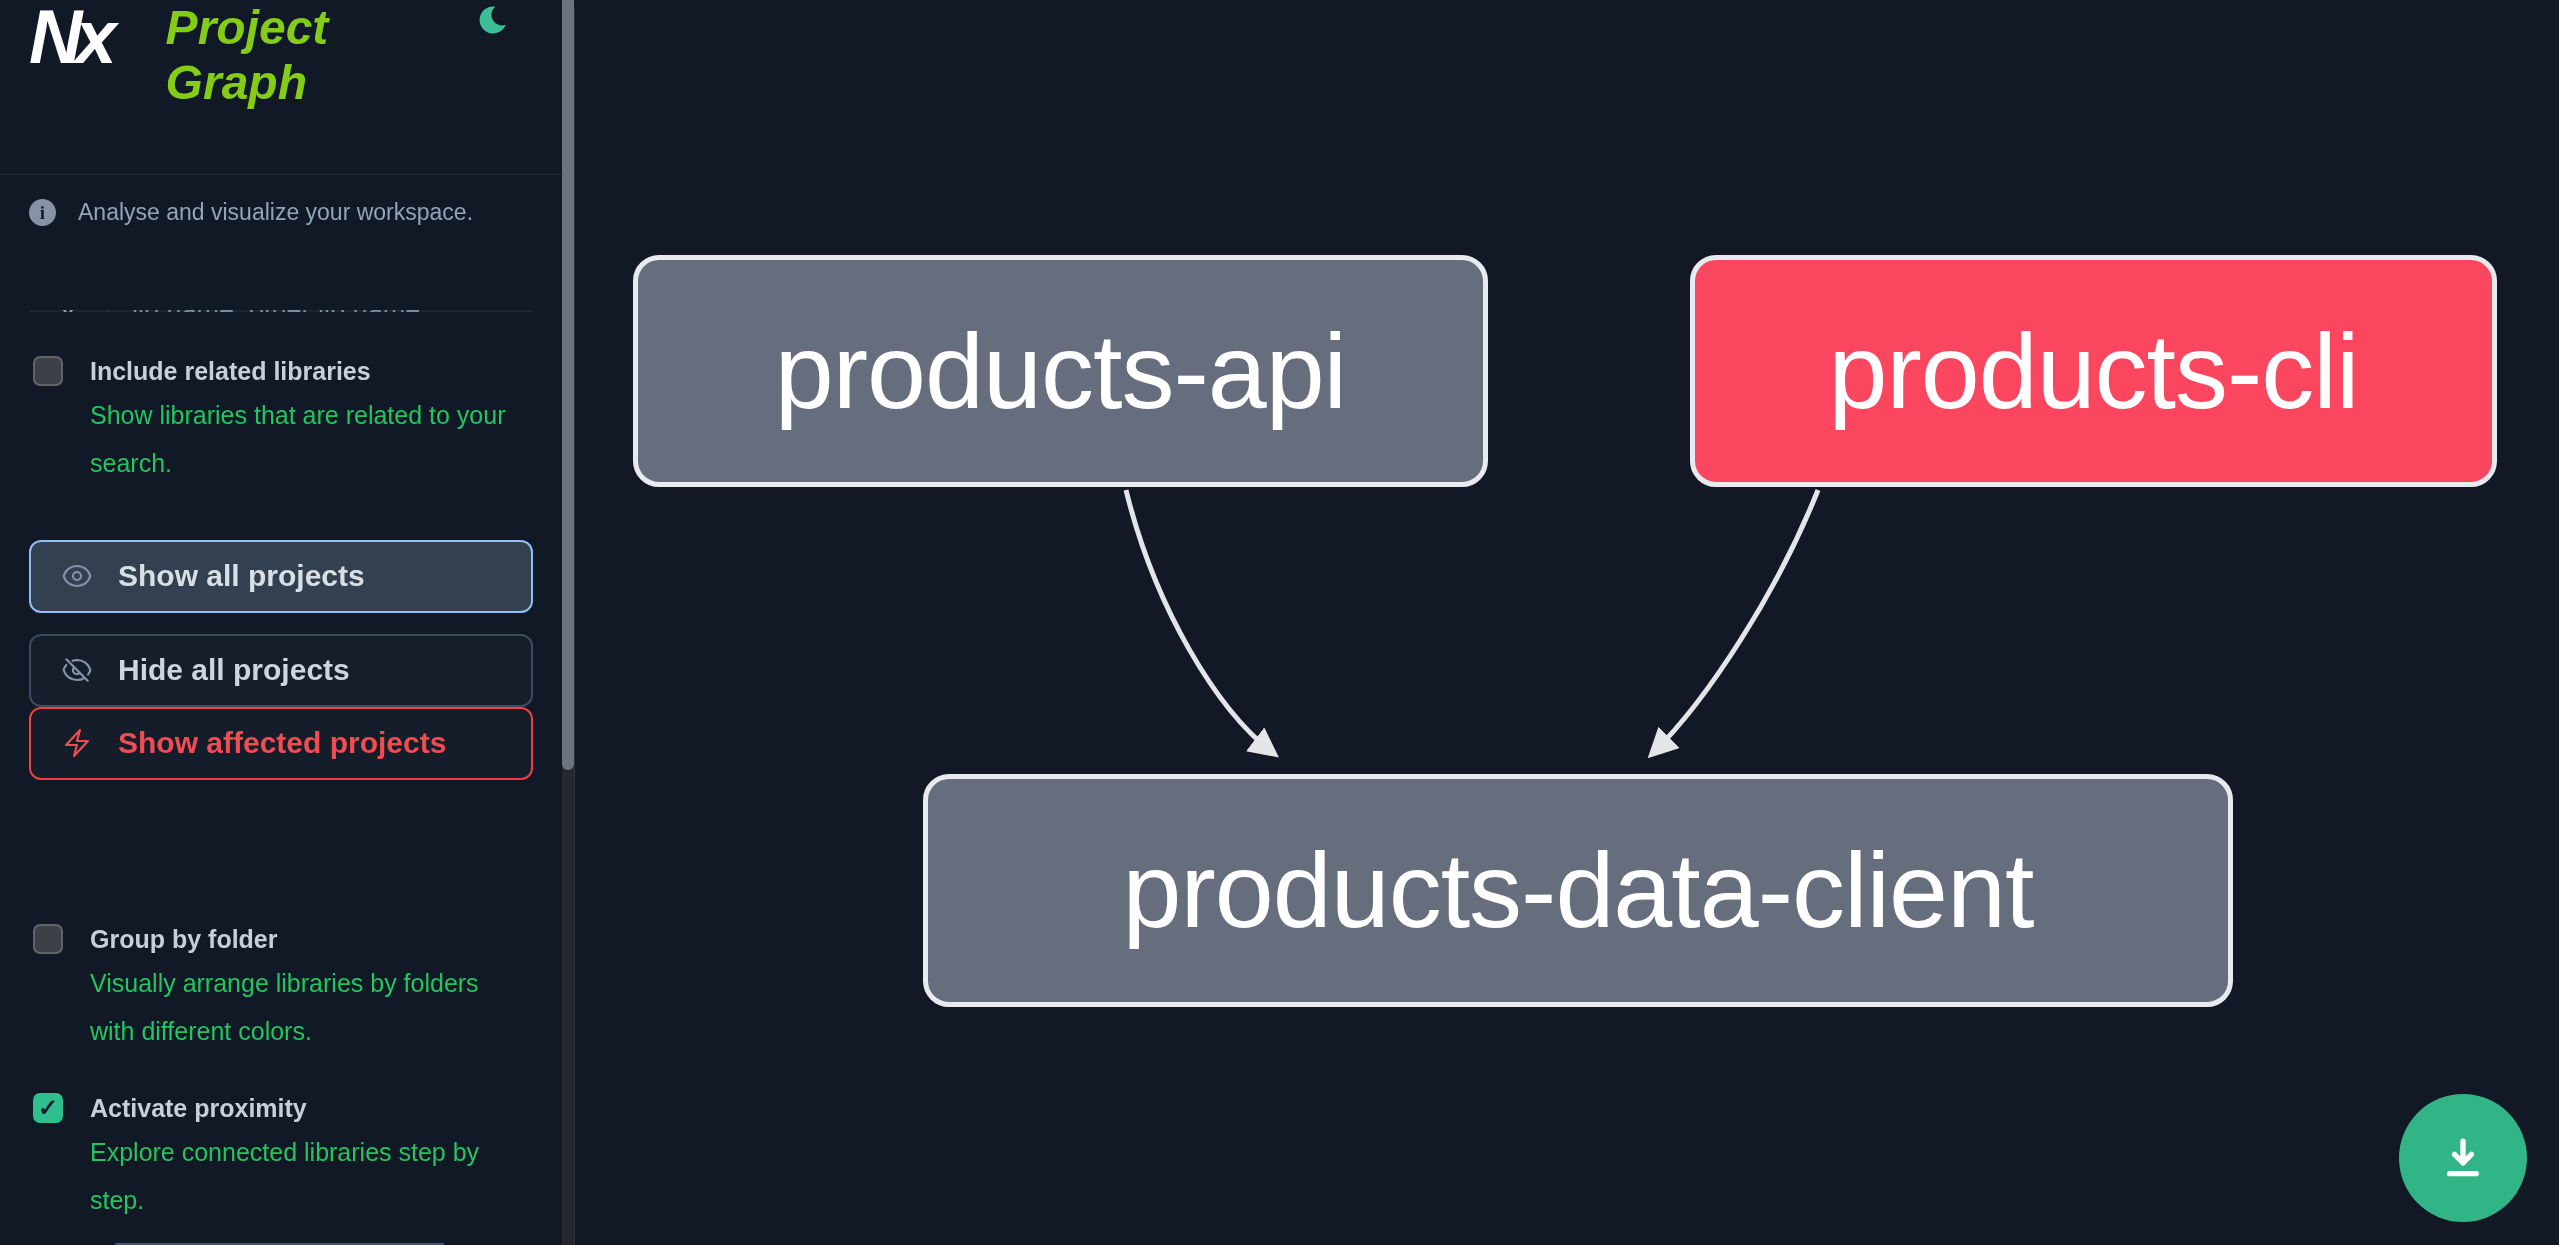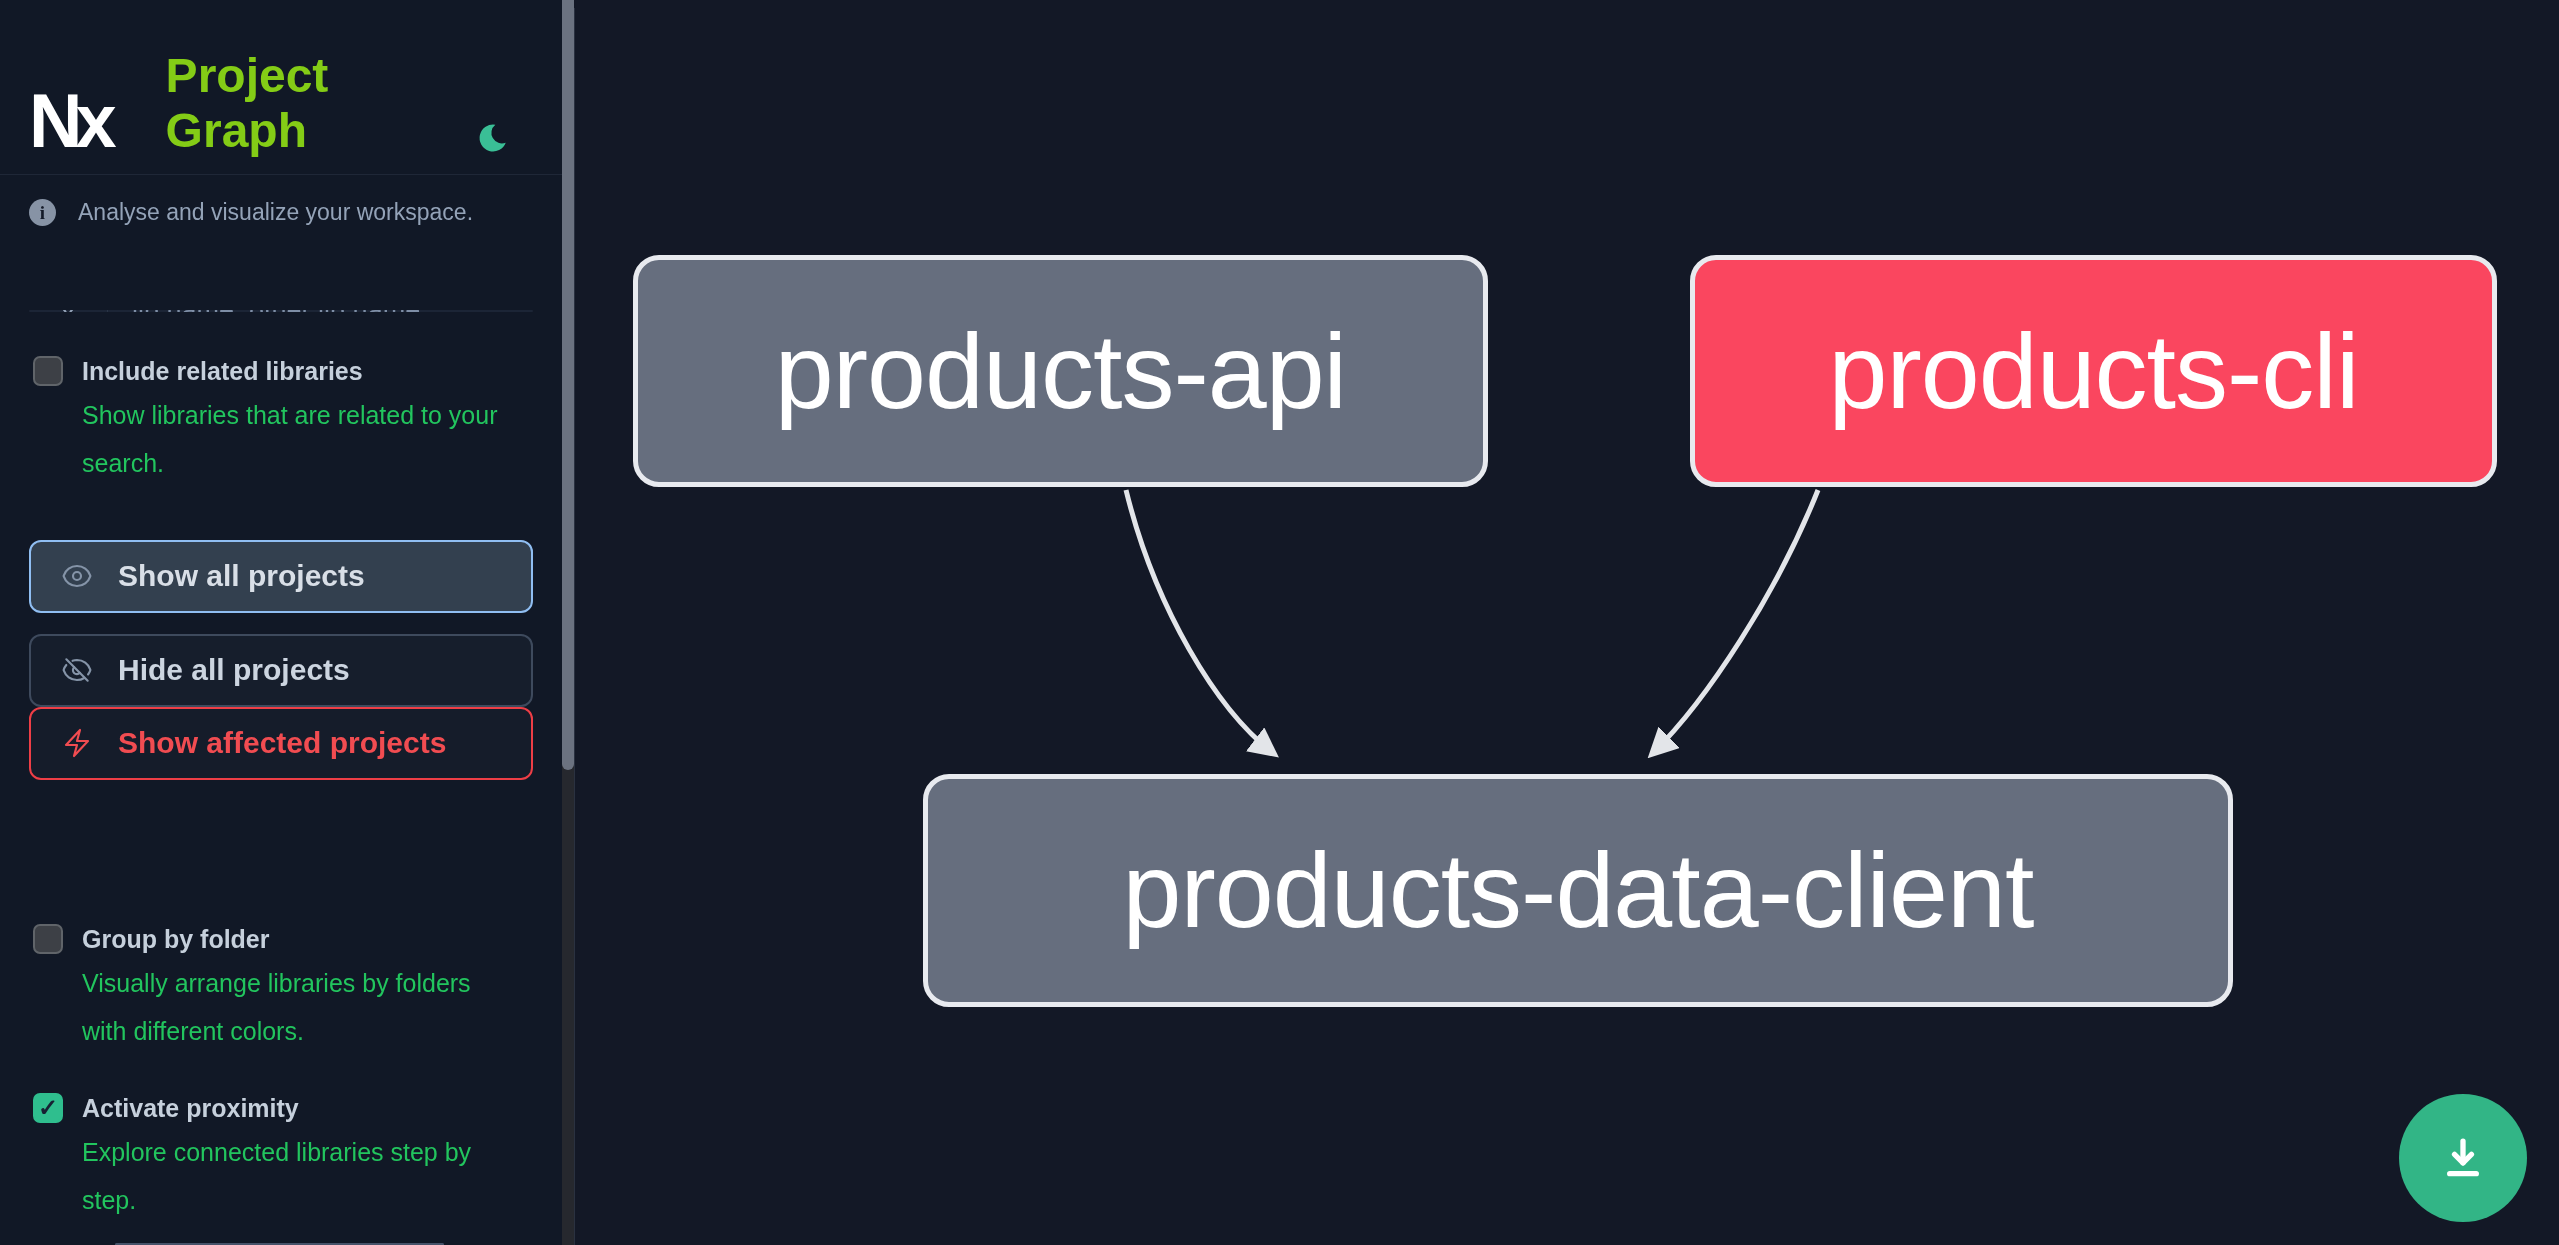--- a/index.html
+++ b/index.html
@@ -7,22 +7,22 @@
   body { font-family:"Liberation Sans", sans-serif; background:#131826; }
 
   .app { position:relative; width:2559px; height:1245px; }
 
   
   .sidebar {
     position:absolute; left:0; top:0; width:562px; height:100%;
     background:#111826; display:flex; flex-direction:column; overflow:hidden;
   }
   .sidebar-header {
-    height:175px; flex:0 0 175px; display:flex; align-items:flex-end;
-    padding:0 50px 16px 29px; border-bottom:1px solid #1f2737;
+    height:175px; flex:0 0 175px; display:flex; align-items:flex-start;
+    padding:0 50px 4px 29px; border-bottom:1px solid #1f2737;font-style:italic;
   }
   .logo {
     color:#ffffff; font-size:74px; font-weight:800; letter-spacing:-7px;
     line-height:1; transform:scaleY(1.02);
   }
   .app-title { color:#84cc16; font-size:48px; font-weight:700; margin-left:56px; letter-spacing:0; }
   .theme-toggle { margin-left:auto; background:none; border:none; cursor:pointer; width:40px; height:40px; display:flex; align-items:center; justify-content:center; }
 
   .tagline-row { display:flex; align-items:center; gap:22px; padding:0 29px; margin-top:24px; }
   .info-icon {
@@ -39,21 +39,21 @@
   .search-icon-cell {
     width:79px; flex:0 0 79px; display:flex; align-items:center; justify-content:center;
     border-right:1px solid #2a3547; color:#94a3b8;
   }
   .search-box input {
     flex:1; background:transparent; border:none; outline:none;
     color:#cbd5e1; font-size:27px; padding:0 24px; font-family:"Liberation Sans", sans-serif;
   }
   .search-box input::placeholder { color:#7e8ea6; }
 
-  .check-row { display:flex; gap:19px; padding:0 29px 0 33px; }
+  .check-row { display:flex; gap:27px; padding:0 29px 0 33px; }
   .check-row .checkbox {
     width:30px; height:30px; flex:0 0 30px; margin-top:5px; border-radius:7px;
     background:#3d4046; border:2px solid #606469;
   }
   .check-row.checked .checkbox {
     background:#2fbe8e; border-color:#2fbe8e; color:#172033;
     display:flex; align-items:center; justify-content:center; font-size:24px; font-weight:700;
   }
   .check-text { width:420px; }
   .check-label { color:#c6d0dc; font-size:25px; font-weight:700; line-height:40px; display:block; }

